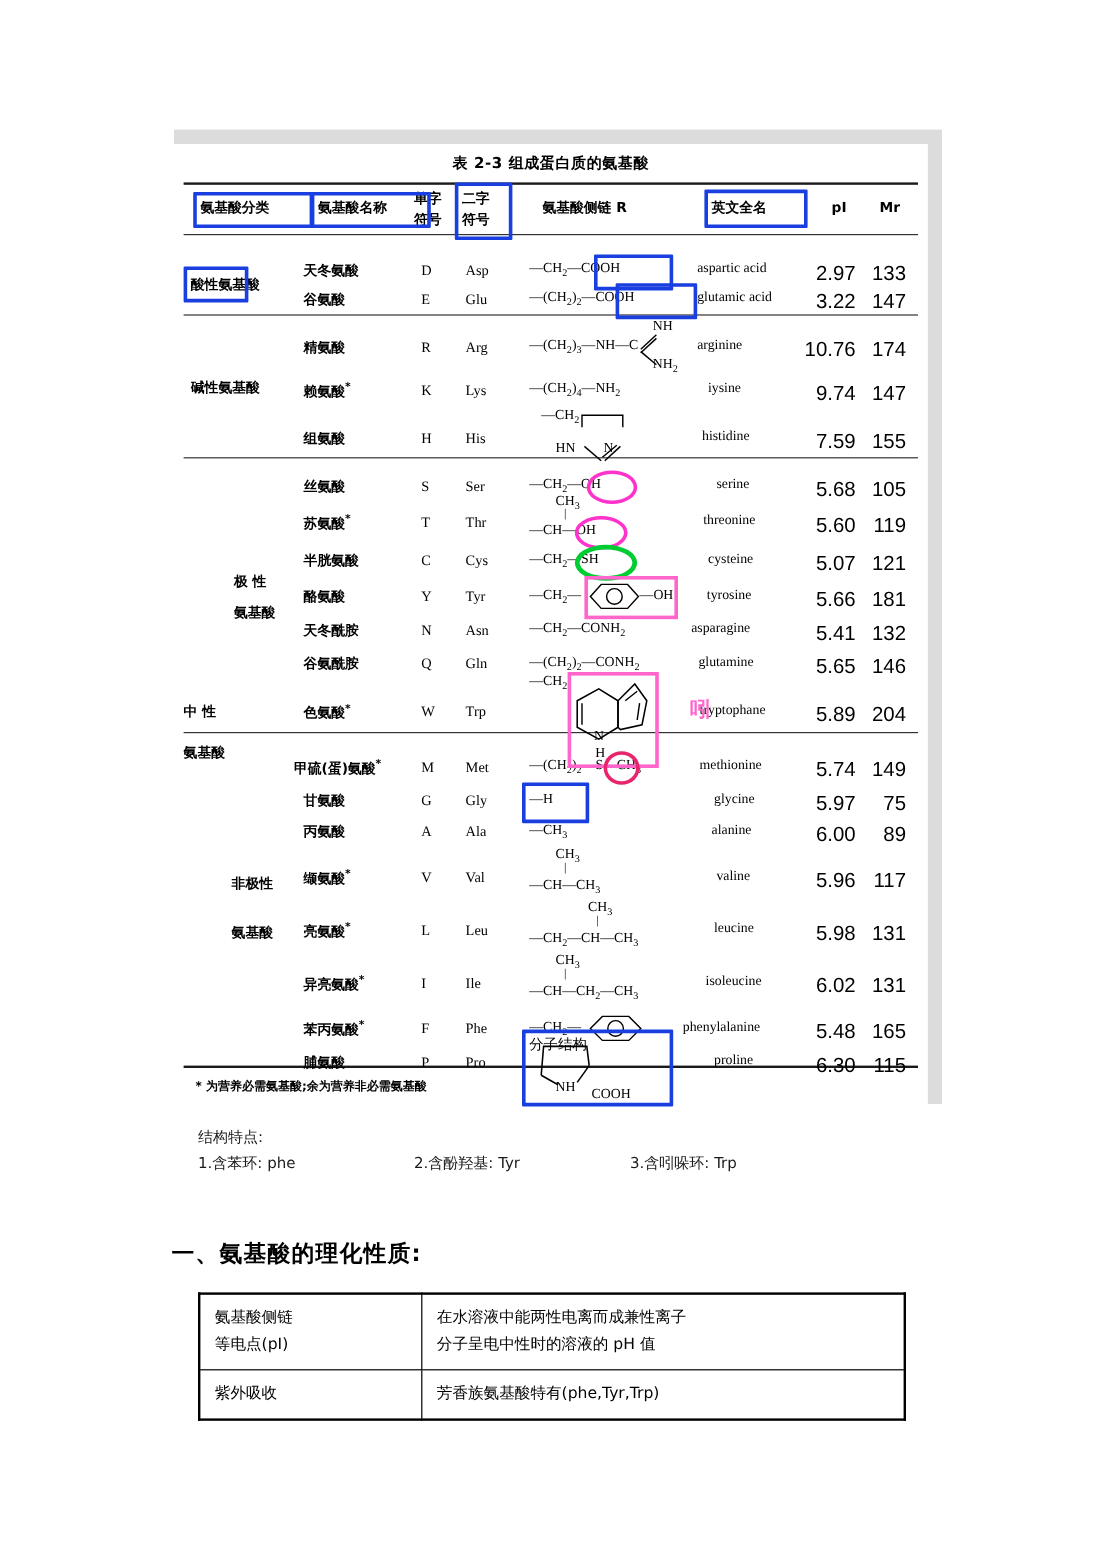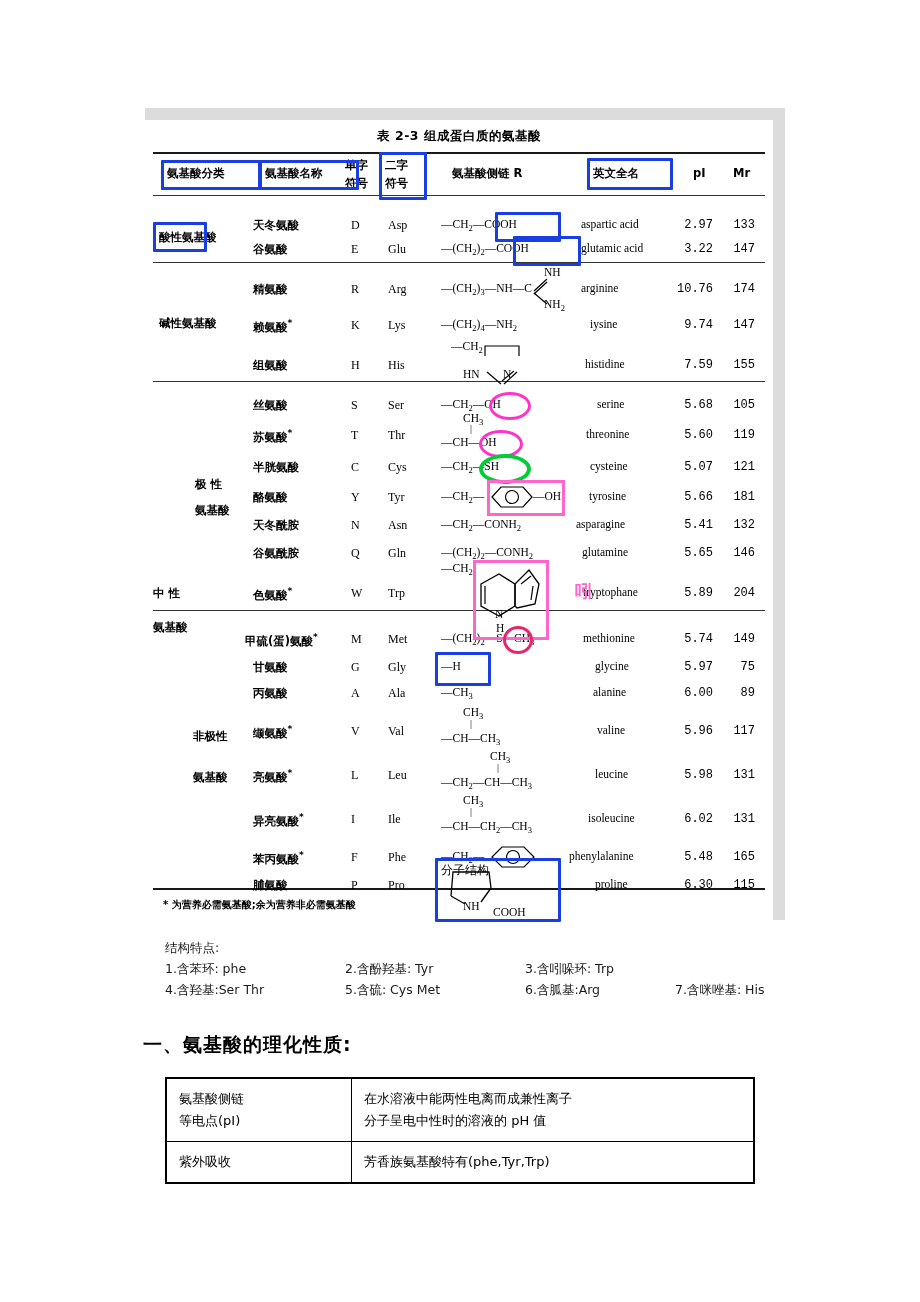--- a/index.html
+++ b/index.html
@@ -59,21 +59,21 @@
   .rule.thin  { height: 1px; background:#333; }
 
   
   .c {
     position: absolute;
     font-size: 11.5px;
     white-space: nowrap;
   }
   .cn { font-family: "DejaVu Sans", sans-serif; font-weight: bold; font-size: 11.5px; }
   .en { font-family: "Liberation Serif", serif; font-size: 11.5px; }
-  .num { font-family: Liberation Mono, monospace; font-size: 12px; }
+  .num { font-family: Liberation Sans, sans-serif; font-size: 17px; }
   .hdr { font-family: "DejaVu Sans", sans-serif; font-weight: bold; font-size: 11.5px; }
   .sym { font-family: "Liberation Serif", serif; font-size: 12px; }
   .struct { font-family: "Liberation Serif", serif; font-size: 11.5px; }
   .sub { font-size: 8.5px; vertical-align: sub; }
   .star { font-size: 9px; vertical-align: super; }
 
   .r-right { text-align: right; }
 
   
   .anno { position: absolute; pointer-events: none; }
@@ -437,26 +437,20 @@
 </div>
 
 <div id="notes">
   <div class="nrow">
     <span class="ni" style="left:0;">结构特点:</span>
   </div>
   <div class="nrow">
     <span class="ni" style="left:0;">1.含苯环:  phe</span>
     <span class="ni" style="left:180px;">2.含酚羟基: Tyr</span>
     <span class="ni" style="left:360px;">3.含吲哚环: Trp</span>
-  </div>
-  <div class="nrow">
-    <span class="ni" style="left:0;">4.含羟基:Ser Thr</span>
-    <span class="ni" style="left:180px;">5.含硫:   Cys Met</span>
-    <span class="ni" style="left:360px;">6.含胍基:Arg</span>
-    <span class="ni" style="left:510px;">7.含咪唑基: His</span>
   </div>
 </div>
 
 <div id="sec-heading">一、氨基酸的理化性质:</div>
 
 <table id="prop-table">
   <tbody>
     <tr>
       <td class="k">
         <span class="line">氨基酸侧链</span>

